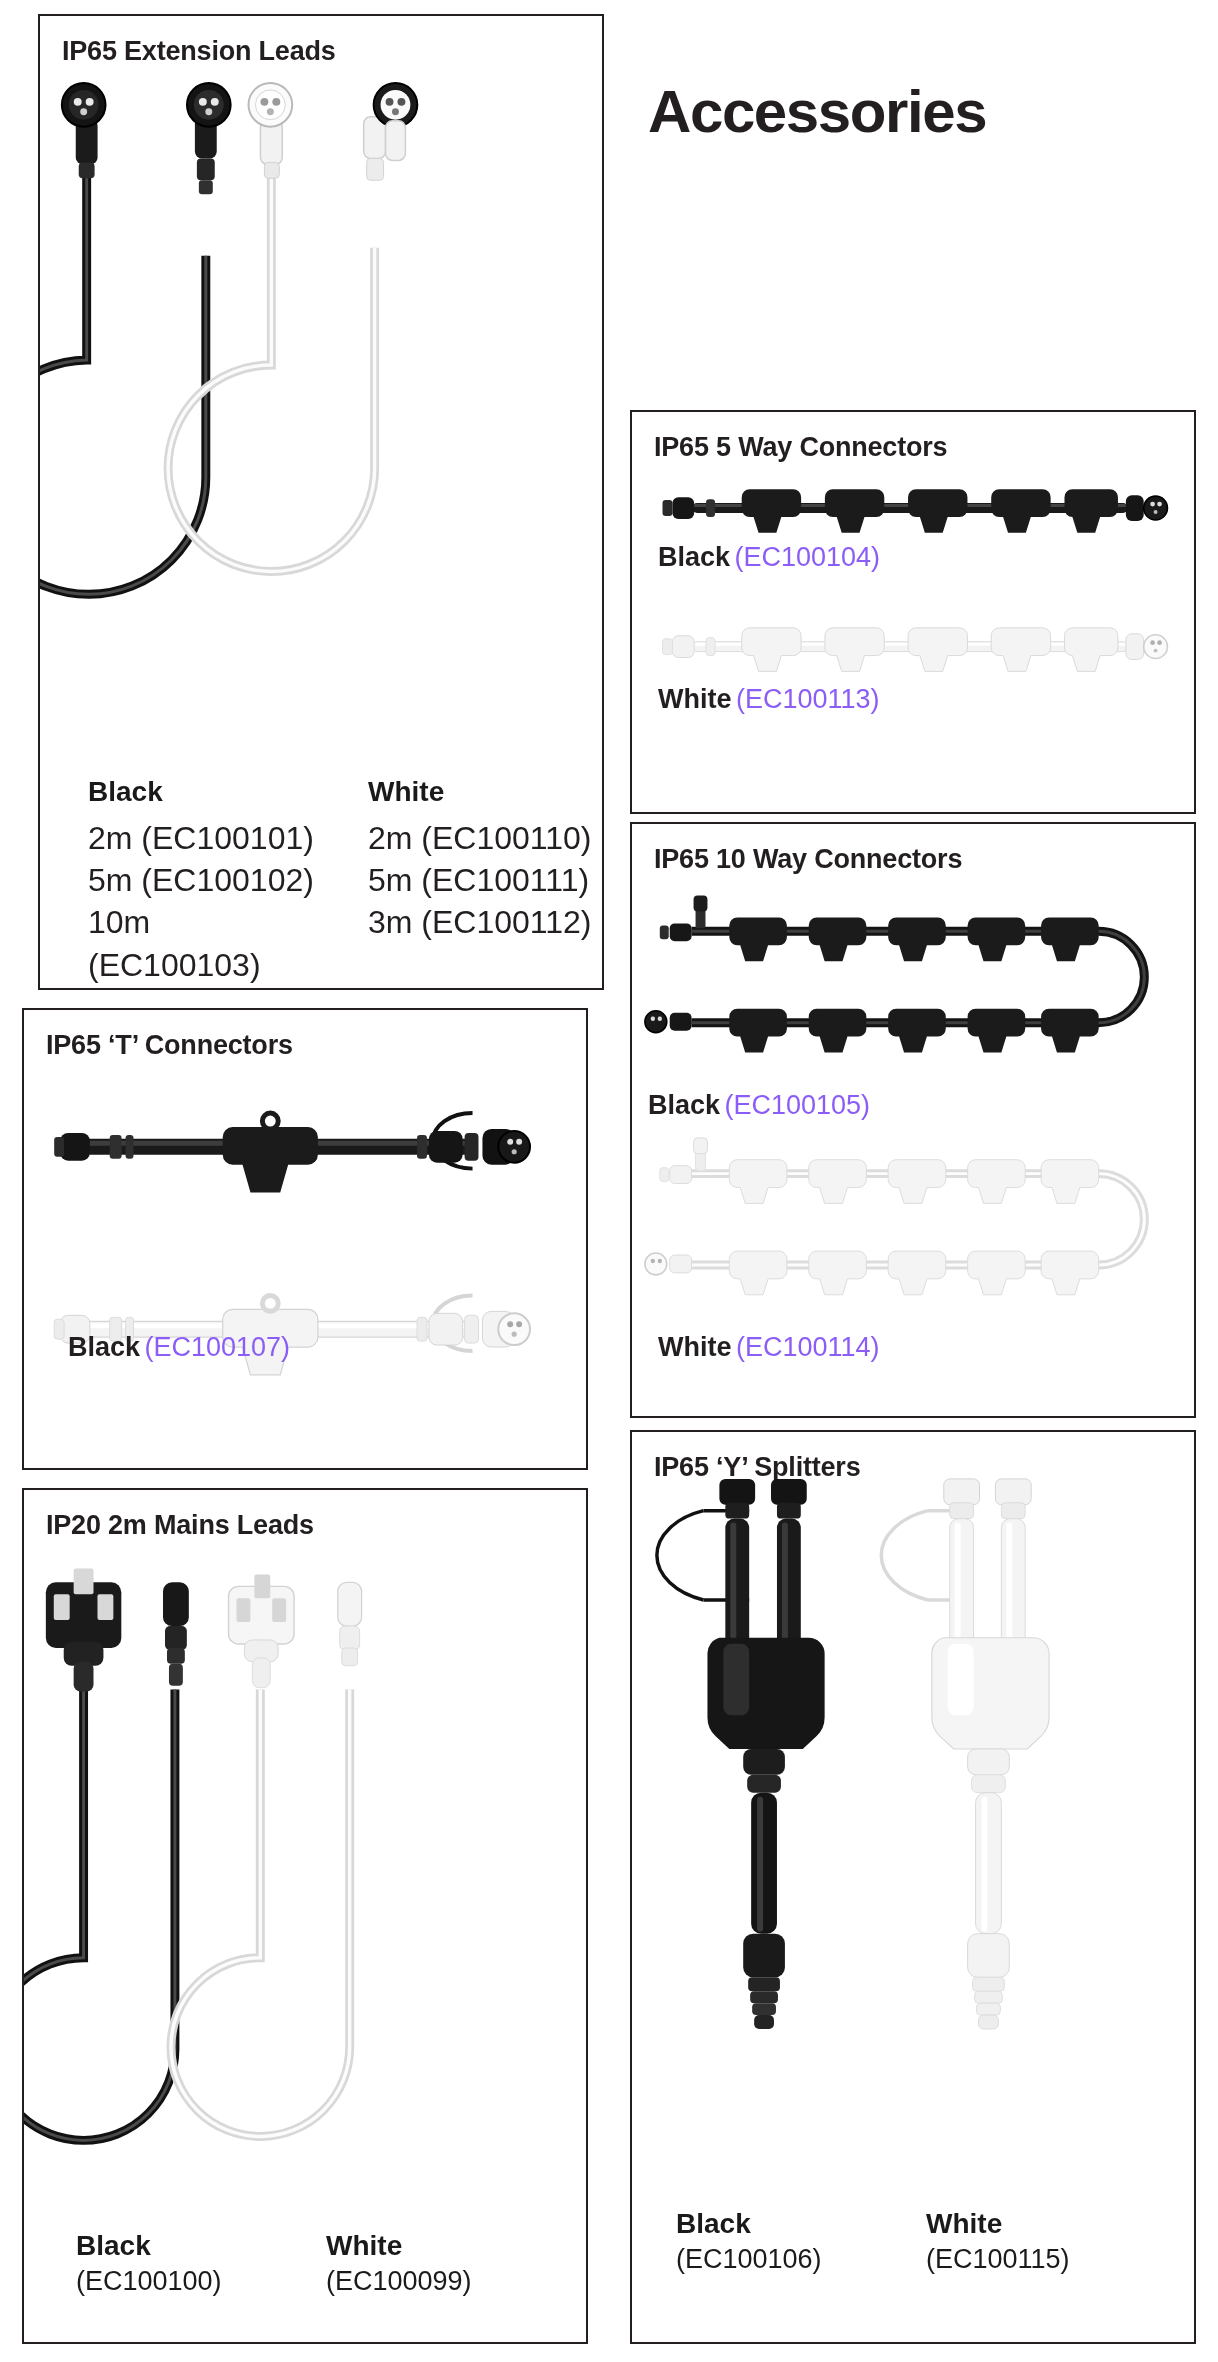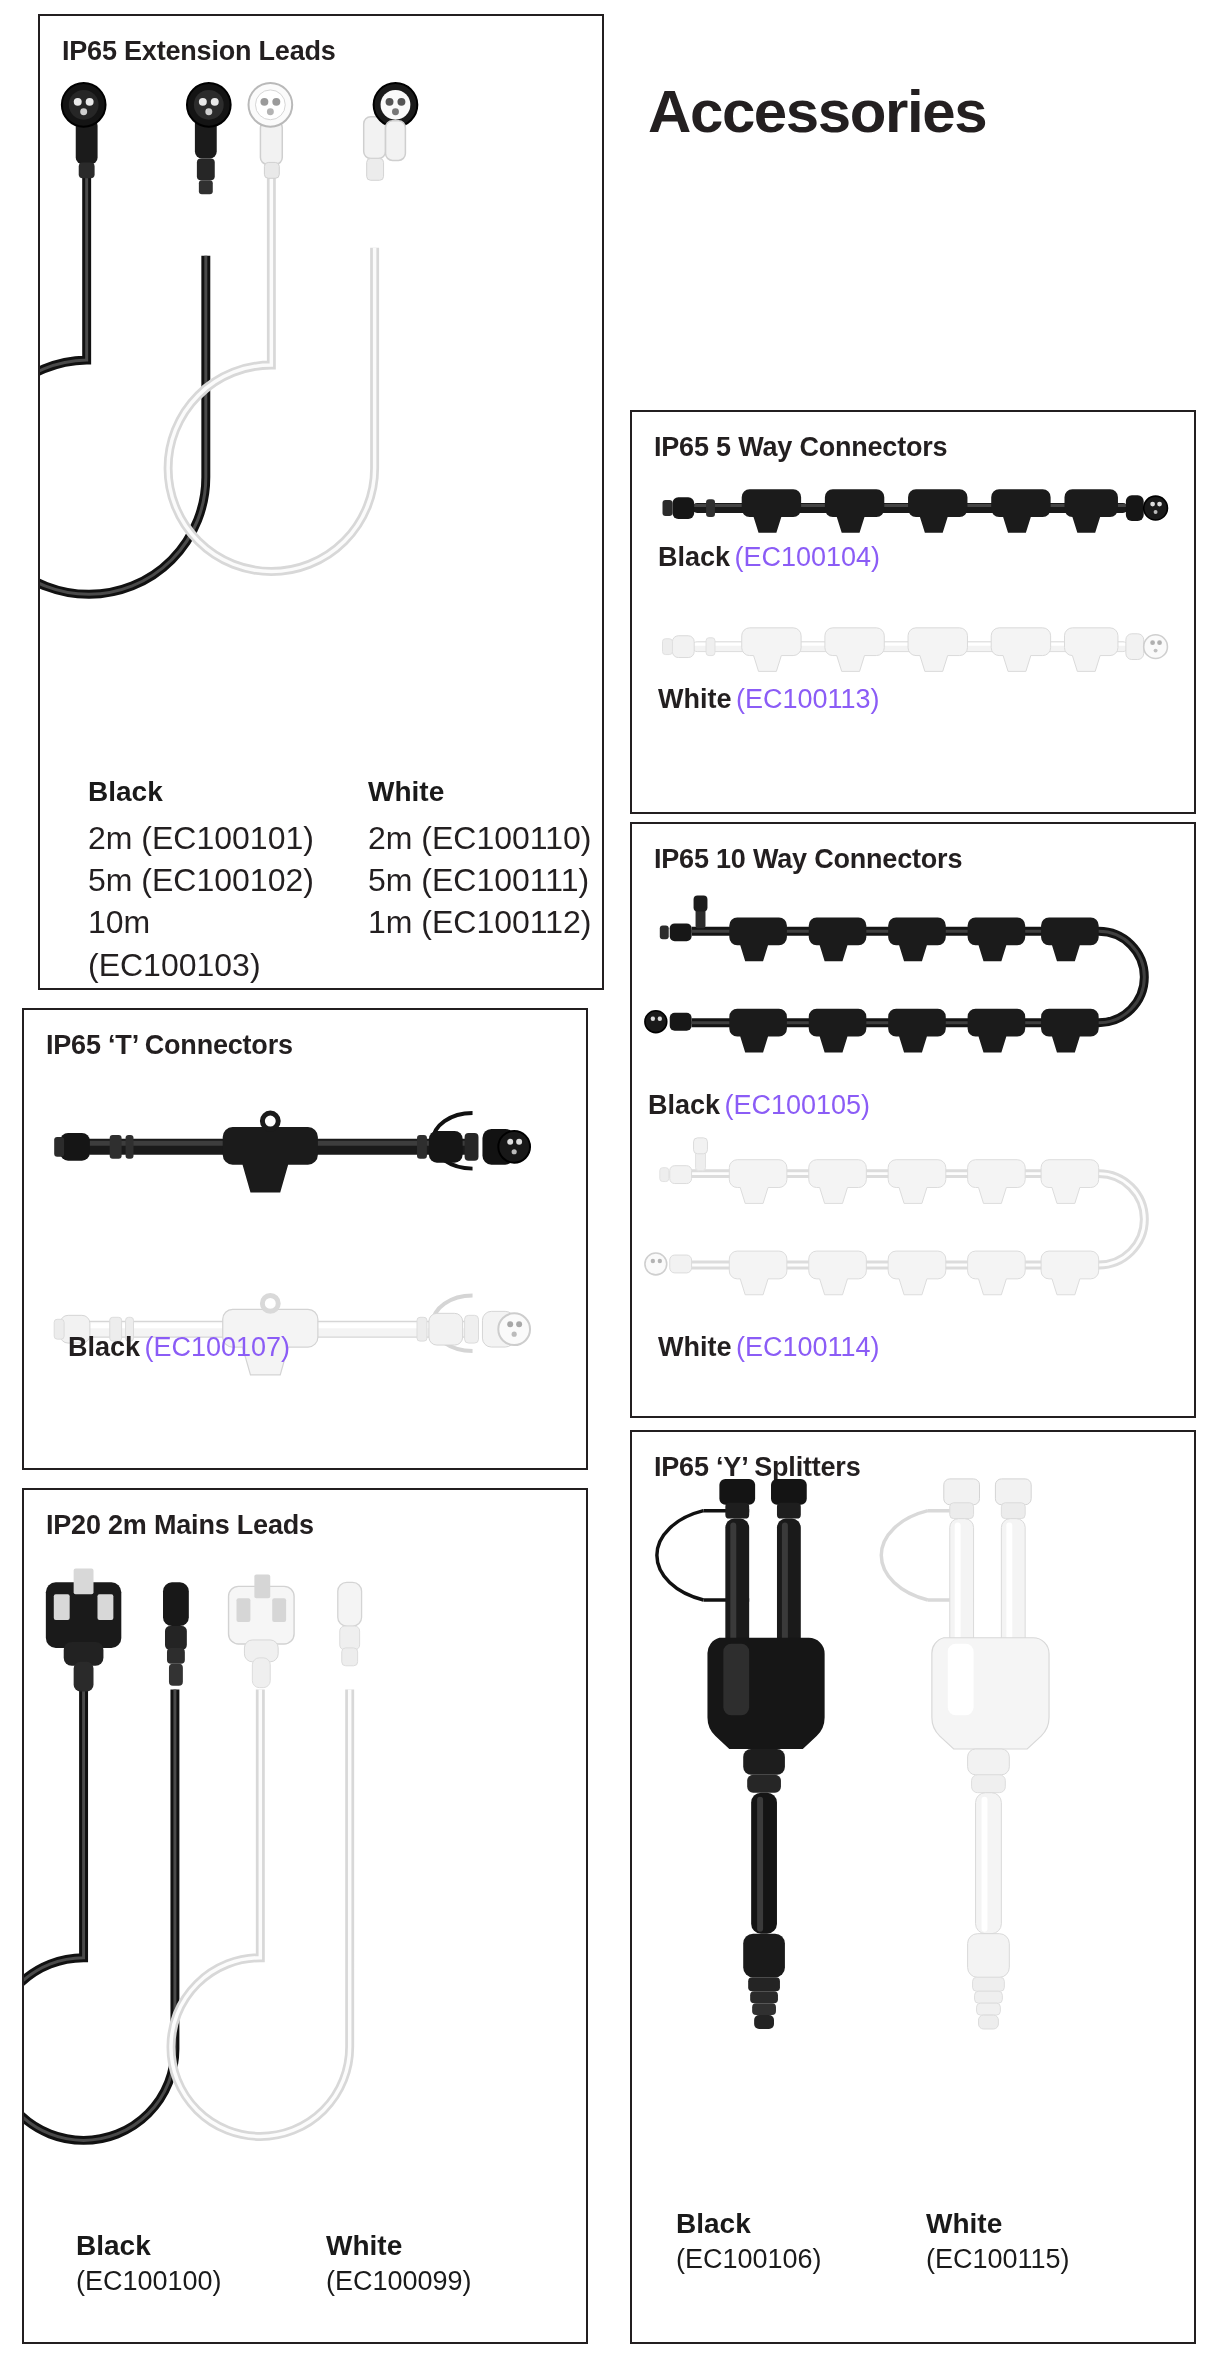--- a/index.html
+++ b/index.html
@@ -171,21 +171,21 @@
   <div class="col-a">
     <div class="col-head">Black</div>
     <div class="spec-line">2m (EC100101)</div>
     <div class="spec-line">5m (EC100102)</div>
     <div class="spec-line">10m (EC100103)</div>
   </div>
   <div class="col-b">
     <div class="col-head">White</div>
     <div class="spec-line">2m (EC100110)</div>
     <div class="spec-line">5m (EC100111)</div>
-    <div class="spec-line">1m (EC100112)</div>
+    <div class="spec-line">3m (EC100112)</div>
   </div>
 </div>
 
 <div class="panel" id="p-t">
   <div class="panel-title">IP65 ‘T’ Connectors</div>
 
   <svg class="art" viewBox="0 0 566 462">
 
     <path d="M452 104 A40 28 0 0 0 452 160" fill="none" stroke="#111" stroke-width="4"></path>
     <rect x="60" y="130" width="390" height="16" rx="6" fill="#1a1a1a"></rect>

